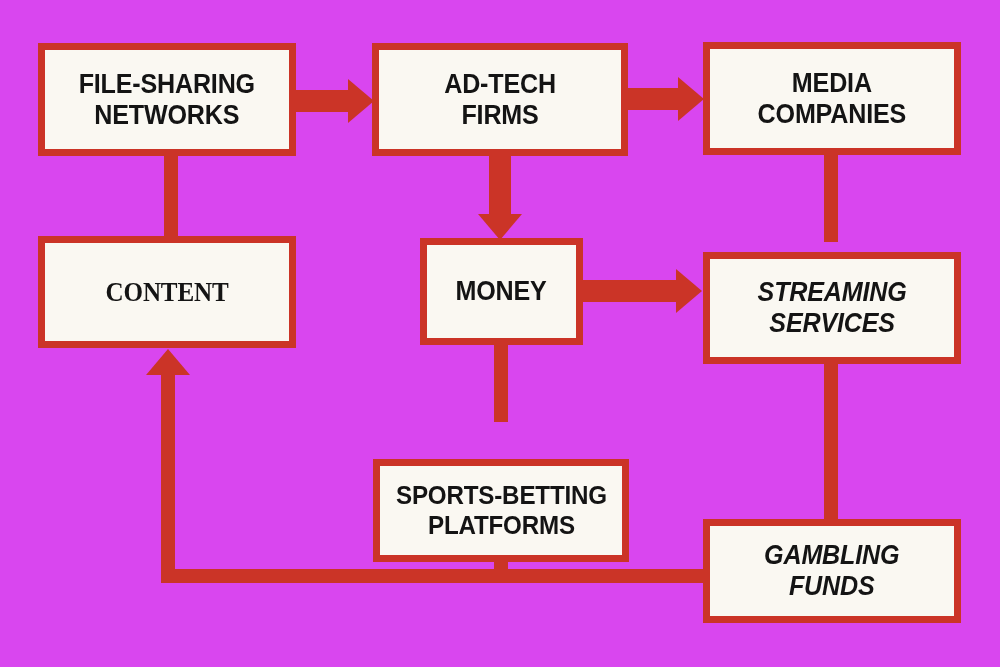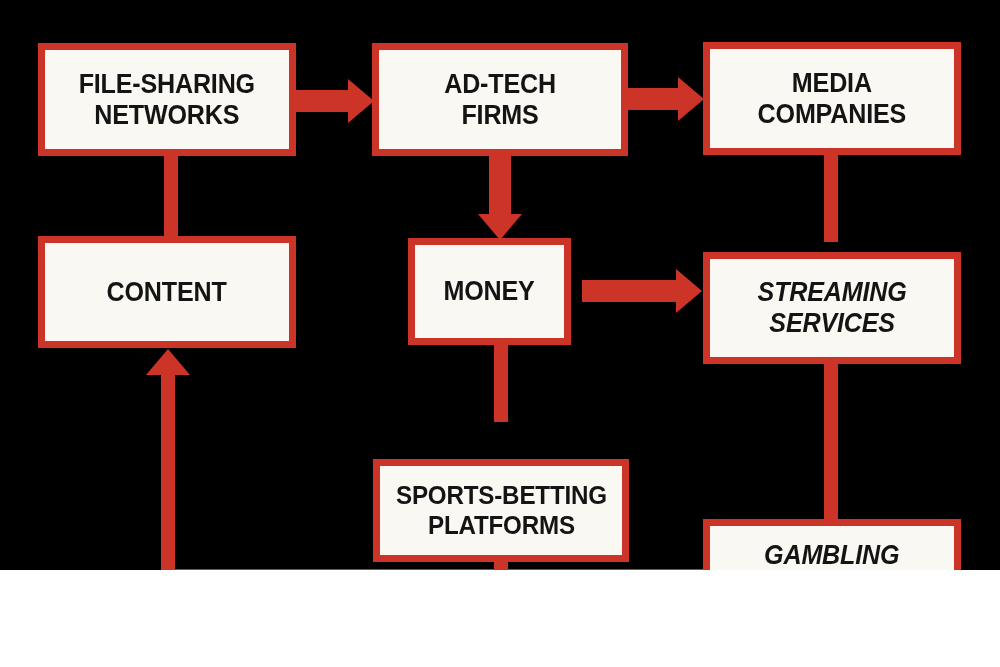--- a/index.html
+++ b/index.html
@@ -4,22 +4,22 @@
 <title>Flow Diagram</title>
 <style>
   html, body {
     margin: 0;
     padding: 0;
     background: #ffffff;
   }
   #canvas {
     position: relative;
     width: 1000px;
-    height: 570px;
-    background: #000000;
+    height: 667px;
+    background: #d946ef;
     overflow: hidden;
     font-family: "Liberation Sans", "DejaVu Sans", sans-serif;
   }
   .node {
     position: absolute;
     box-sizing: border-box;
     border: 7px solid #cb3427;
     background: #faf8f2;
     display: flex;
     align-items: center;
@@ -107,25 +107,25 @@
   <div class="node" style="left:703px; top:42px; width:258px; height:113px;">
     <span class="node-label">MEDIA
 COMPANIES</span>
   </div>
 
   <div class="node" style="left:372px; top:43px; width:256px; height:113px;">
     <span class="node-label">AD-TECH
 FIRMS</span>
   </div>
 
-  <div class="node" style="left:38px; top:236px; width:258px; height:112px;">
+  <div class="node" style="left:38px; top:236px; width:258px; height:112px;font-family:Liberation Serif, serif;">
     <span class="node-label">CONTENT</span>
   </div>
 
-  <div class="node" style="left:408px; top:238px; width:163px; height:107px;">
+  <div class="node" style="left:420px; top:238px; width:163px; height:107px;">
     <span class="node-label">MONEY</span>
   </div>
 
   <div class="node" style="left:703px; top:252px; width:258px; height:112px;font-style:italic;">
     <span class="node-label">STREAMING
 SERVICES</span>
   </div>
 
   <div class="node" style="left:373px; top:419px; width:256px; height:103px;margin-top:40px;">
     <span class="node-label small">SPORTS-BETTING

